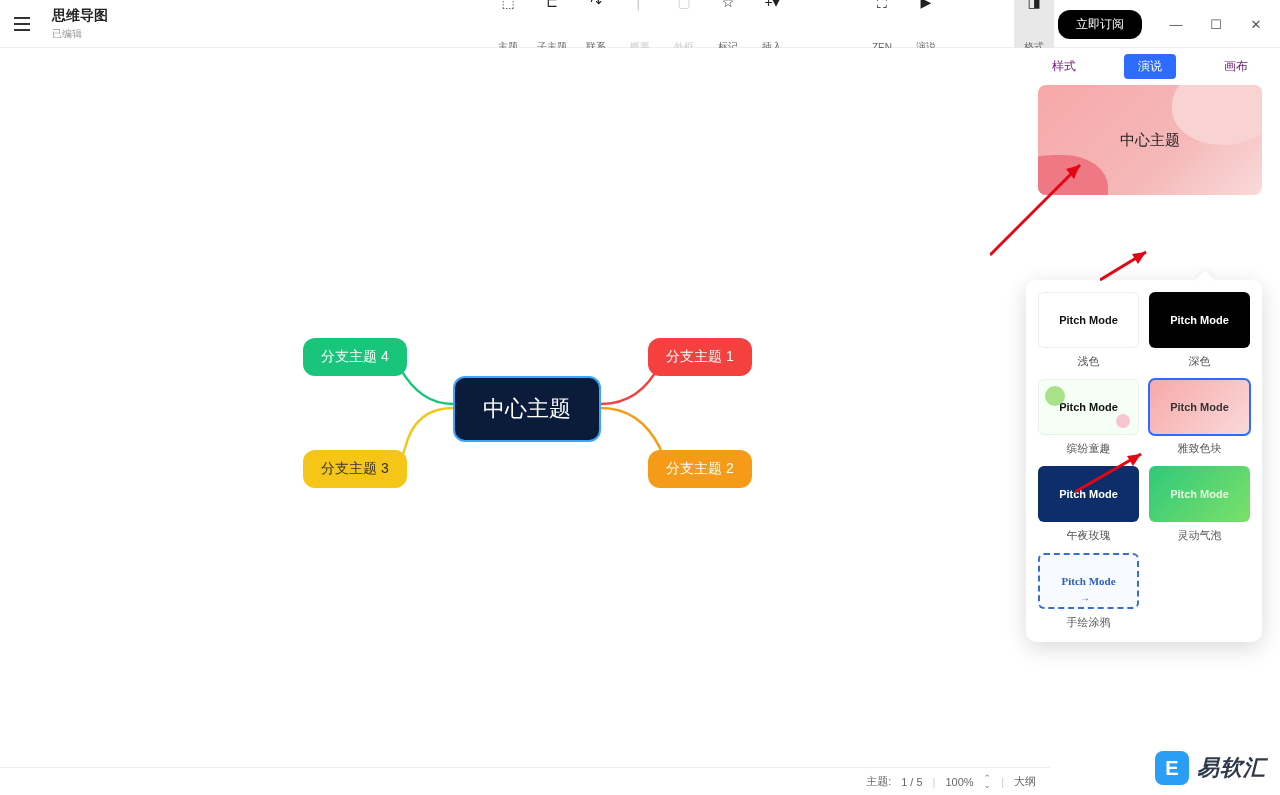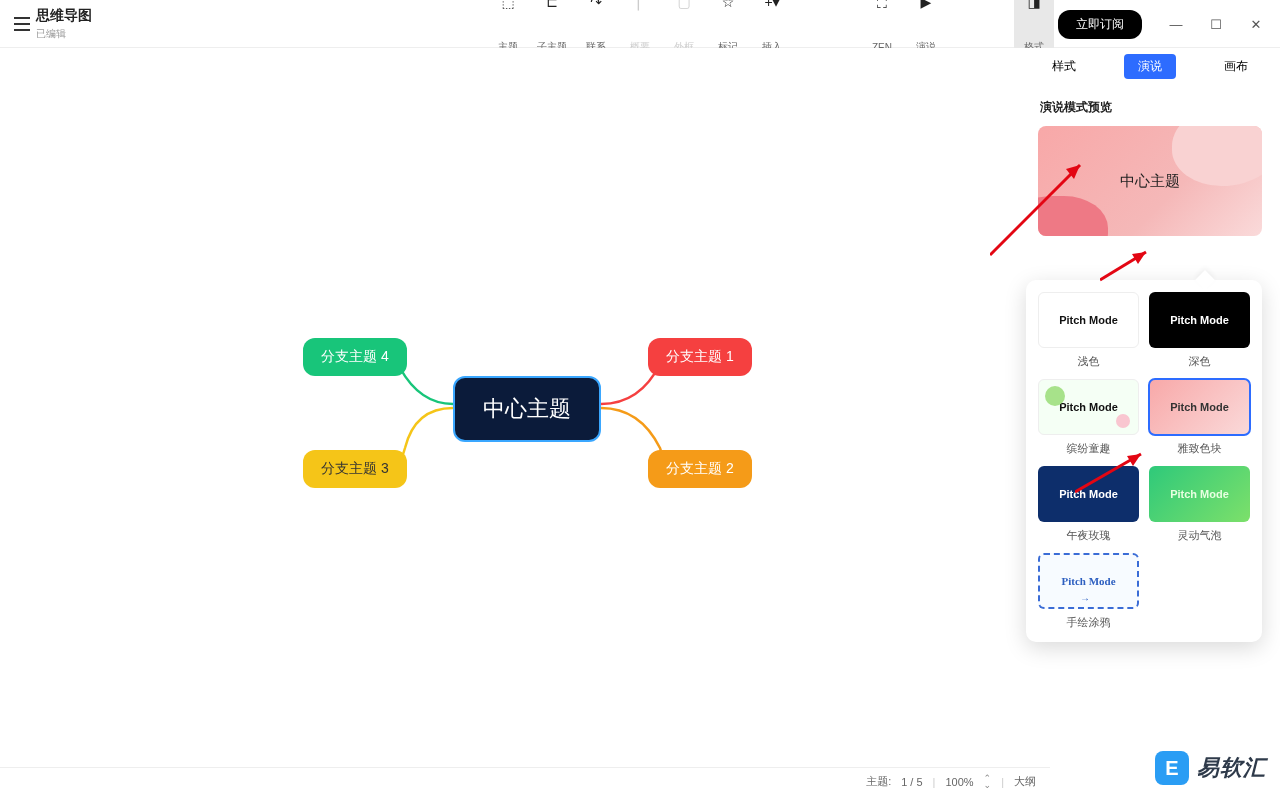--- a/index.html
+++ b/index.html
@@ -1,21 +1,21 @@
 <!DOCTYPE html>
 <html><head>
 <meta charset="utf-8">
 <style>
 * { box-sizing: border-box; margin: 0; padding: 0; font-family: "Microsoft YaHei", -apple-system, sans-serif; }
 body { width: 1280px; height: 795px; background: #fff; position: relative; overflow: hidden; }
 
 .titlebar { height: 48px; display: flex; align-items: center; padding: 0 8px; border-bottom: 1px solid #eee; }
 .hamburger { width: 28px; height: 28px; display: flex; flex-direction: column; justify-content: center; gap: 4px; padding: 6px; cursor: pointer; }
 .hamburger span { height: 2px; background: #333; }
-.doc-title { }
+.doc-title { margin-left: 16px; }
 .doc-title .t { font-size: 14px; font-weight: 600; color: #222; }
 .doc-title .s { font-size: 10px; color: #999; margin-top: 2px; }
 
 .toolbar { position: absolute; left: 50%; top: 0; transform: translateX(-50%); height: 48px; display: flex; align-items: center; gap: 4px; }
 .tbtn { width: 40px; display: flex; flex-direction: column; align-items: center; gap: 2px; cursor: pointer; padding: 4px 2px; }
 .tbtn .ic { height: 16px; display: flex; align-items: center; justify-content: center; font-size: 14px; color: #222; }
 .tbtn.dis .ic, .tbtn.dis .lbl { color: #ccc; }
 .tbtn .lbl { font-size: 10px; color: #666; margin-top: 28px; }
 
 .toolbar-right { position: absolute; right: 6px; top: 0; height: 48px; display: flex; align-items: center; gap: 4px; }
@@ -28,21 +28,21 @@
 .central { background: #0b1b3a; border: 2px solid #3aa7ff; font-size: 22px; font-weight: 500; padding: 16px 28px; }
 .n-green { background: #18c57a; }
 .n-red { background: #f54040; font-weight: 500; }
 .n-yellow { background: #f5c518; color: #333; font-weight: 500; }
 .n-orange { background: #f59b18; font-weight: 500; }
 .link { position: absolute; }
 .link path { fill: none; stroke-width: 2.5; }
 
 .sidepanel { position: absolute; right: 14px; top: 48px; width: 232px; background: #fff; }
 .tabs { display: flex; gap: 4px; padding: 6px 4px; align-items: center; justify-content: space-between; }
-.tab { font-size: 12px; color: #000000; padding: 4px 14px; border-radius: 4px; cursor: pointer; }
+.tab { font-size: 12px; color: #701a75; padding: 4px 14px; border-radius: 4px; cursor: pointer; }
 .tab.active { background: #2d6cff; color: #fff; }
 .section-title { font-size: 12px; font-weight: 600; color: #222; padding: 14px 6px 10px; }
 .preview { margin: 0 4px; height: 110px; border-radius: 8px; background: linear-gradient(135deg, #f8a8a8 0%, #f5b8b8 60%, #fadada 100%); position: relative; display: flex; align-items: center; justify-content: center; overflow: hidden; }
 .preview .blob { position: absolute; width: 110px; height: 80px; background: #f9d2d2; border-radius: 50% 40% 55% 45%; }
 .preview .blob.b1 { left: -40px; bottom: -40px; background: #ee7985; }
 .preview .blob.b2 { right: -20px; top: -20px; }
 .preview .txt { position: relative; font-size: 15px; color: #222; font-weight: 500; }
 .change-style { margin: 18px 4px 0; border: 1px solid #ddd; border-radius: 4px; font-size: 11px; text-align: center; padding: 6px 0; cursor: pointer; background: #fff; }
 
 .style-popup { position: absolute; right: 18px; top: 280px; width: 236px; background: #fff; border-radius: 10px; box-shadow: 0 6px 22px rgba(0,0,0,0.15); padding: 12px; }
@@ -155,21 +155,20 @@
   <div class="node n-yellow" style="left:303px;top:402px">分支主题 3</div>
   <div class="node n-orange" style="left:648px;top:402px">分支主题 2</div>
 </div>
 
 <div class="sidepanel">
   <div class="tabs">
     <div class="tab">样式</div>
     <div class="tab active">演说</div>
     <div class="tab">画布</div>
   </div>
-  <div class="section-title">演说模式预览</div>
   <div class="preview">
     <div class="blob b1"></div>
       <div class="blob b2"></div>
     <div class="txt">中心主题</div>
   </div>
 </div>
 
 <div class="style-popup">
   <div class="style-grid">
     <div class="style-item">

